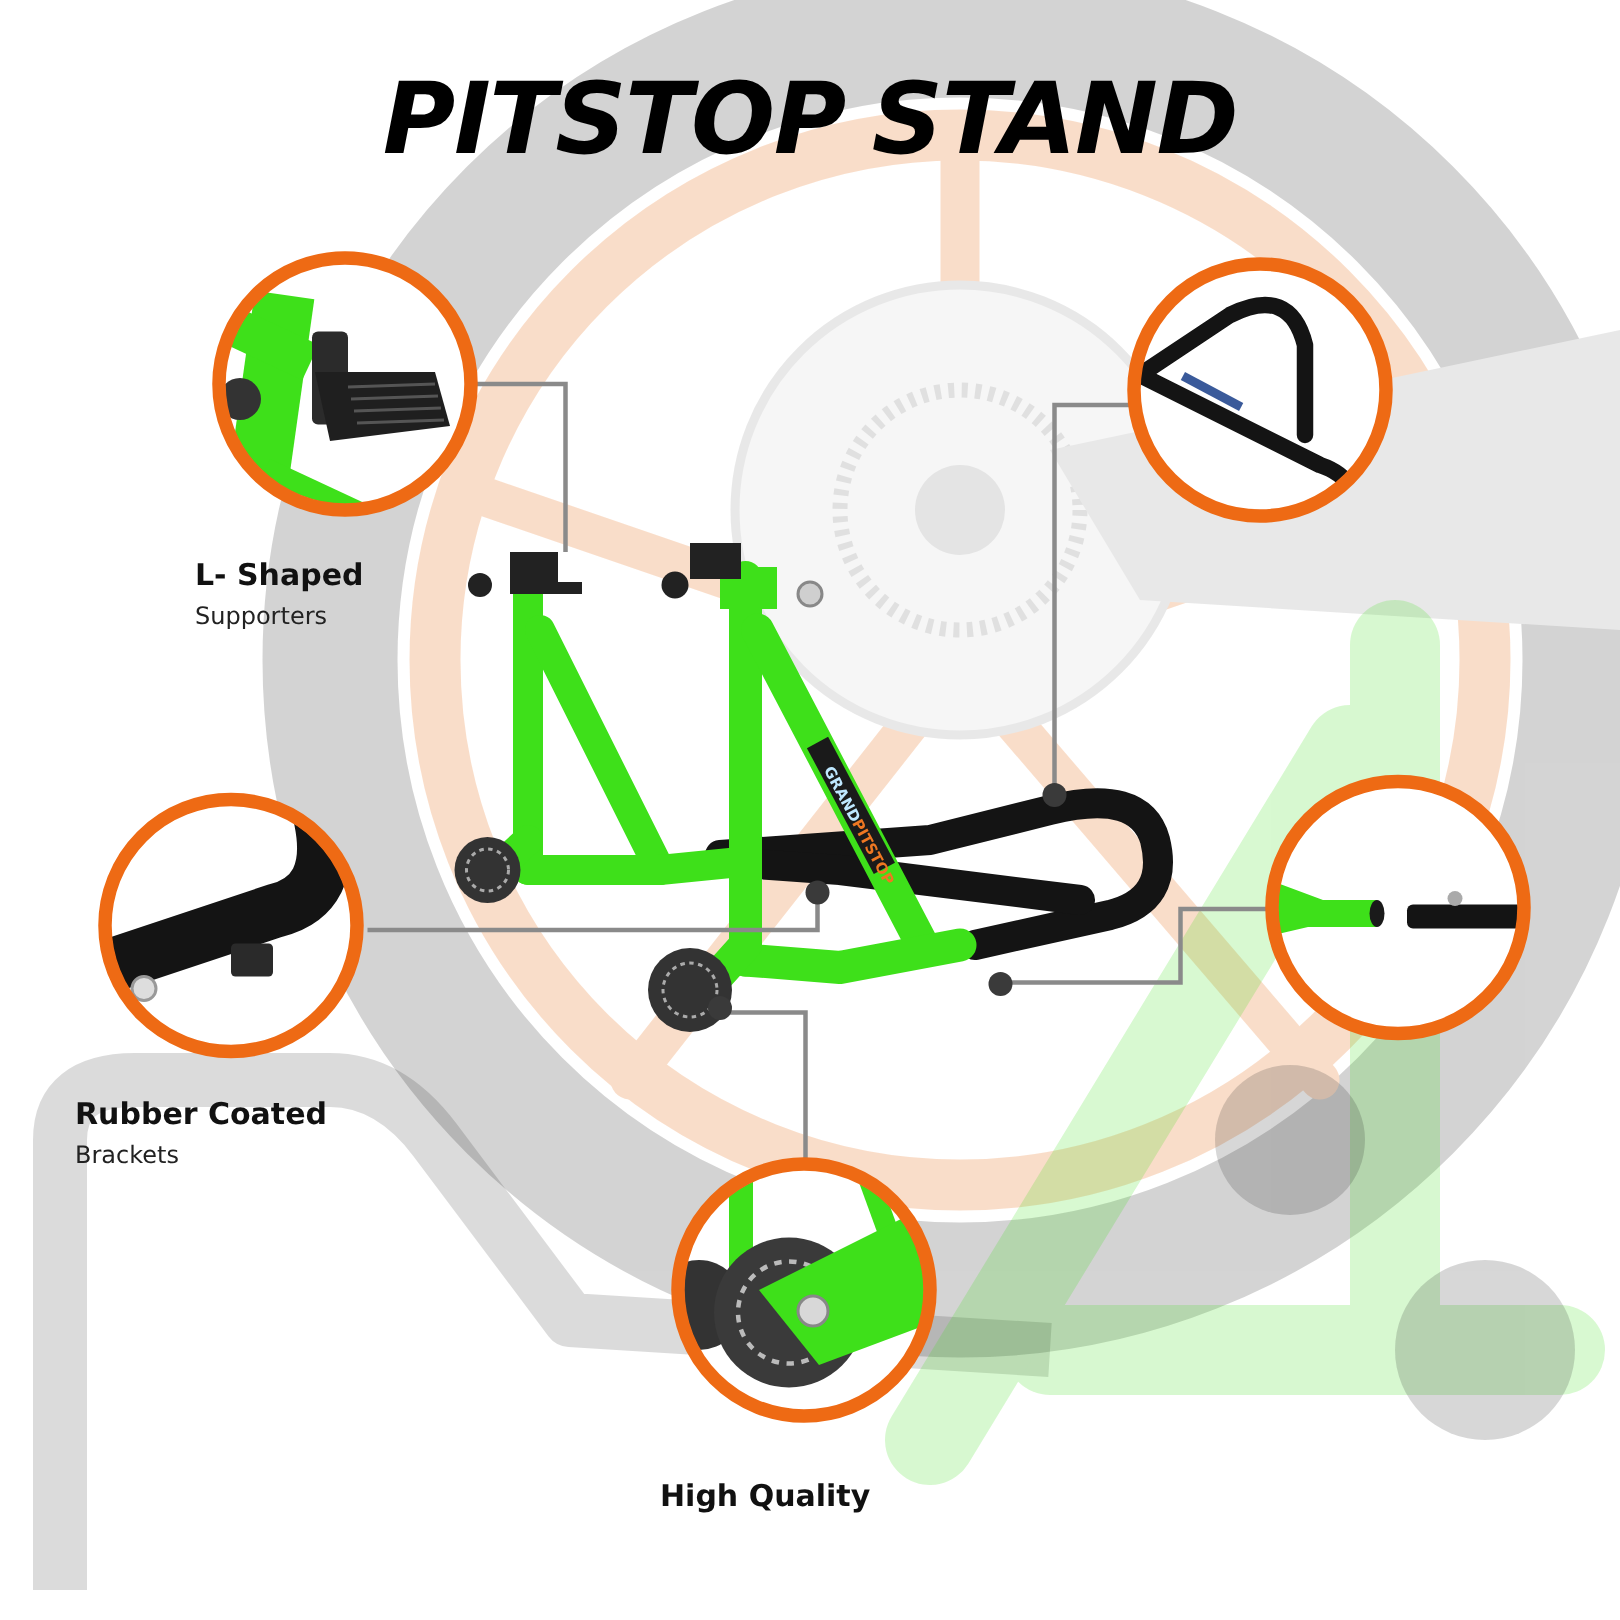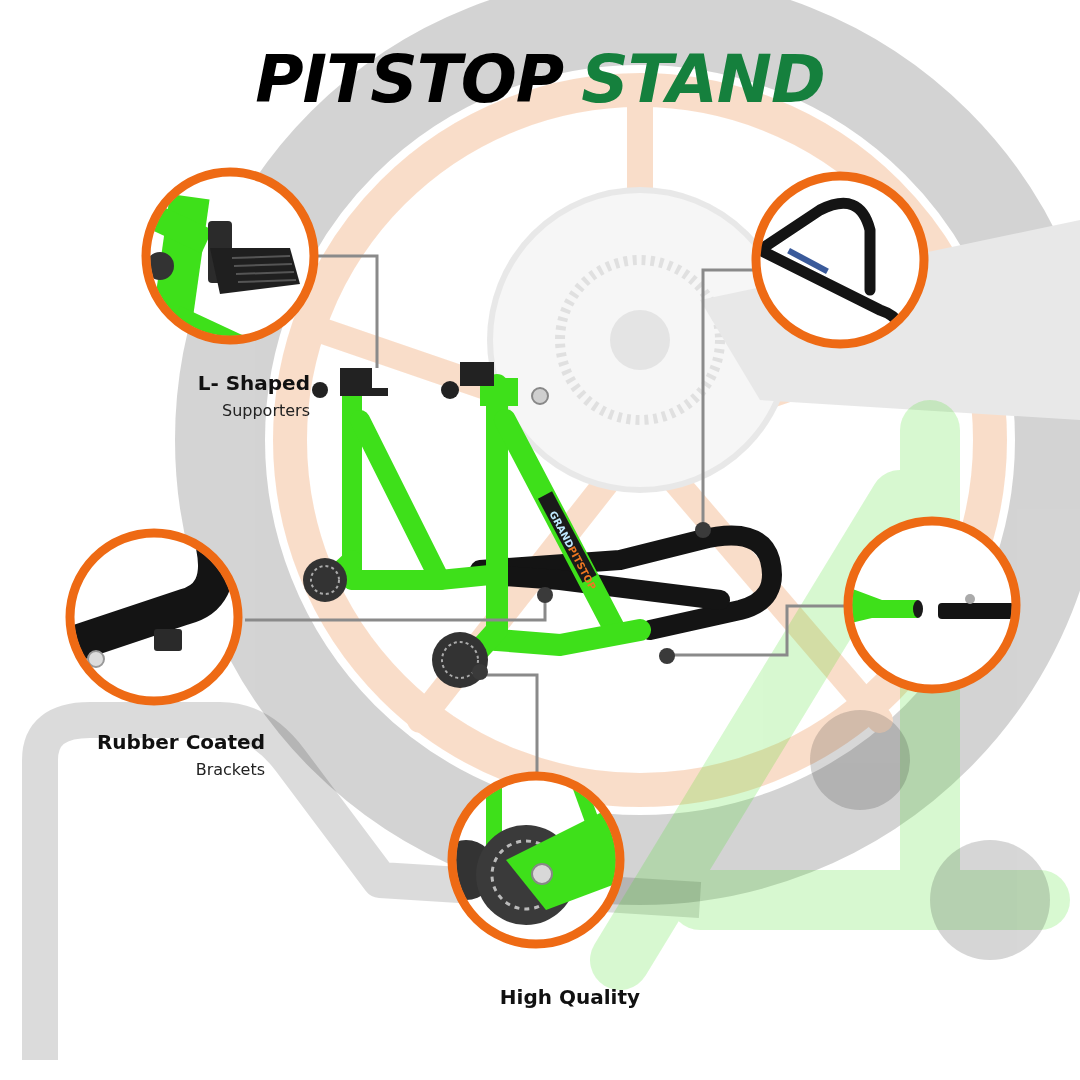--- a/index.html
+++ b/index.html
@@ -3,22 +3,22 @@
 <meta charset="utf-8">
 <style>
   html, body { margin: 0; padding: 0; background: #ffffff; }
   body { width: 1080px; height: 1080px; overflow: hidden; position: relative; font-family: "DejaVu Sans", sans-serif; }
   .stage { position: absolute; left: 0; top: 0; width: 1080px; height: 1080px; }
   svg.bg { position: absolute; left: 0; top: 0; }
   .title { position: absolute; top: 40px; left: 0; width: 1080px; text-align: center;
            font-family: "DejaVu Sans", sans-serif; font-weight: 900; font-style: italic;
            font-size: 66px; letter-spacing: -1px; line-height: 80px; }
   .title .w1 { color: #000000; }
-  .title .w2 { color: #15803d; margin-left: 18px; }
-  .label { position: absolute; text-align: right; line-height: 27px; }
+  .title .w2 { color: #000000; margin-left: 18px; }
+  .label { position: absolute; text-align: left; line-height: 27px; }
   .label .bold { display: block; font-family: "DejaVu Sans", sans-serif; font-weight: bold; font-size: 20px; color: #111; }
   .label .reg  { display: block; font-family: "DejaVu Sans", sans-serif; font-size: 16px; color: #222; }
   .callout { position: absolute; }
 </style>
 </head>
 <body>
 
 <div class="stage">
 
   <svg class="bg" width="1080" height="1080" viewBox="0 0 1080 1080">

